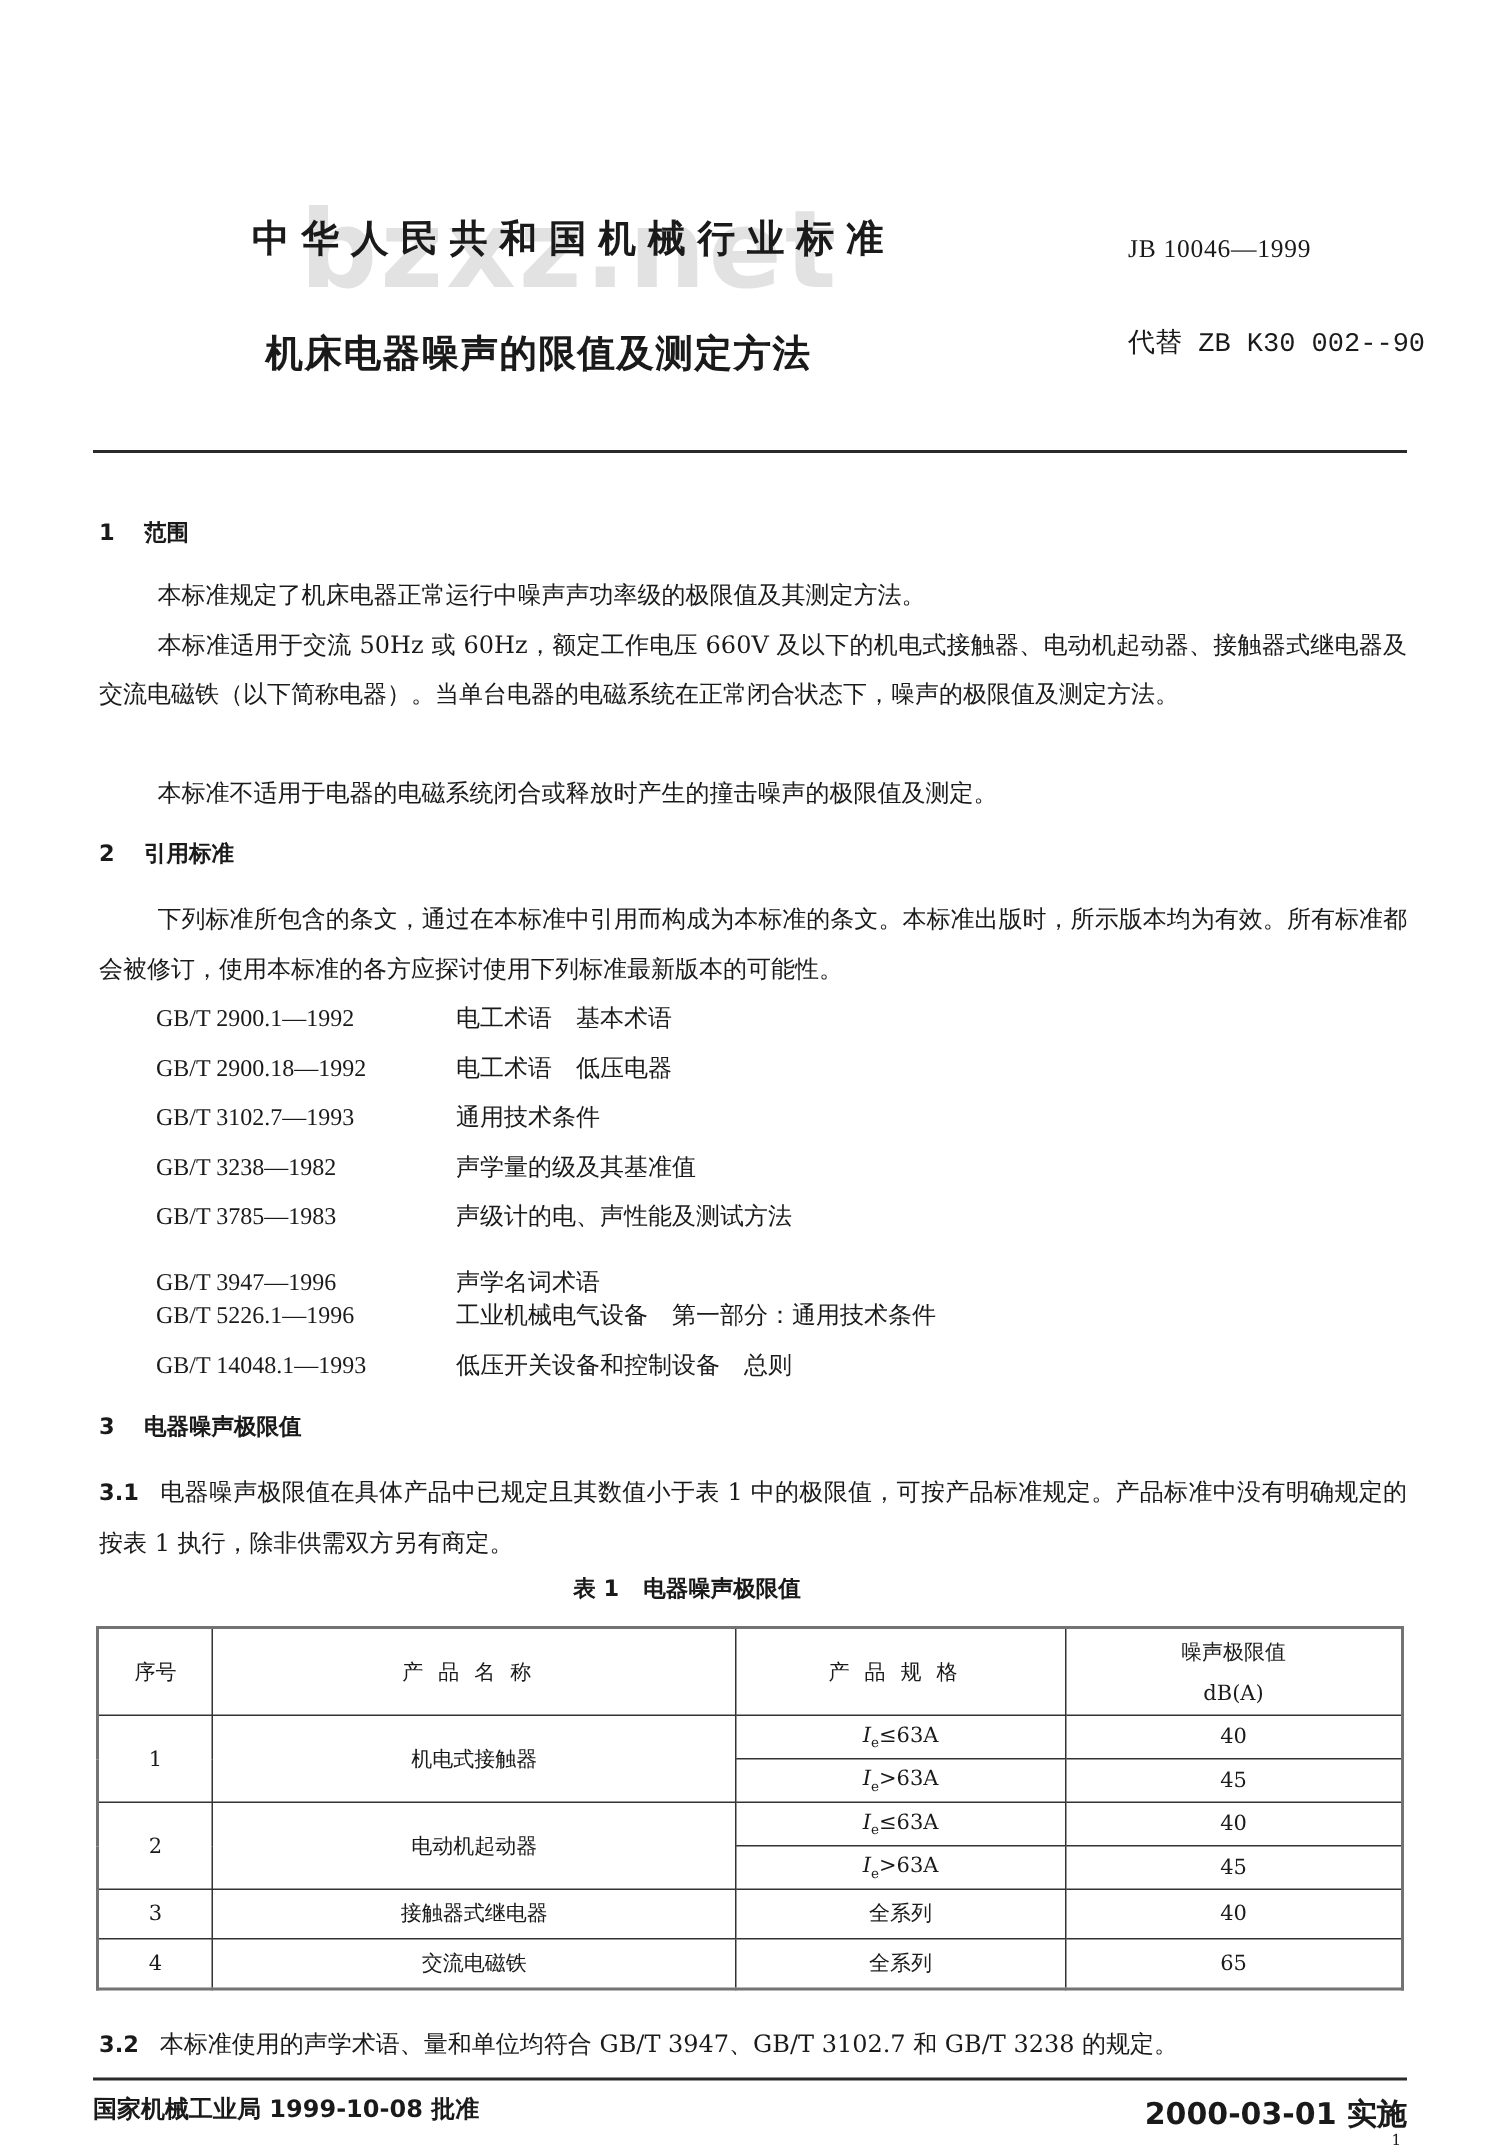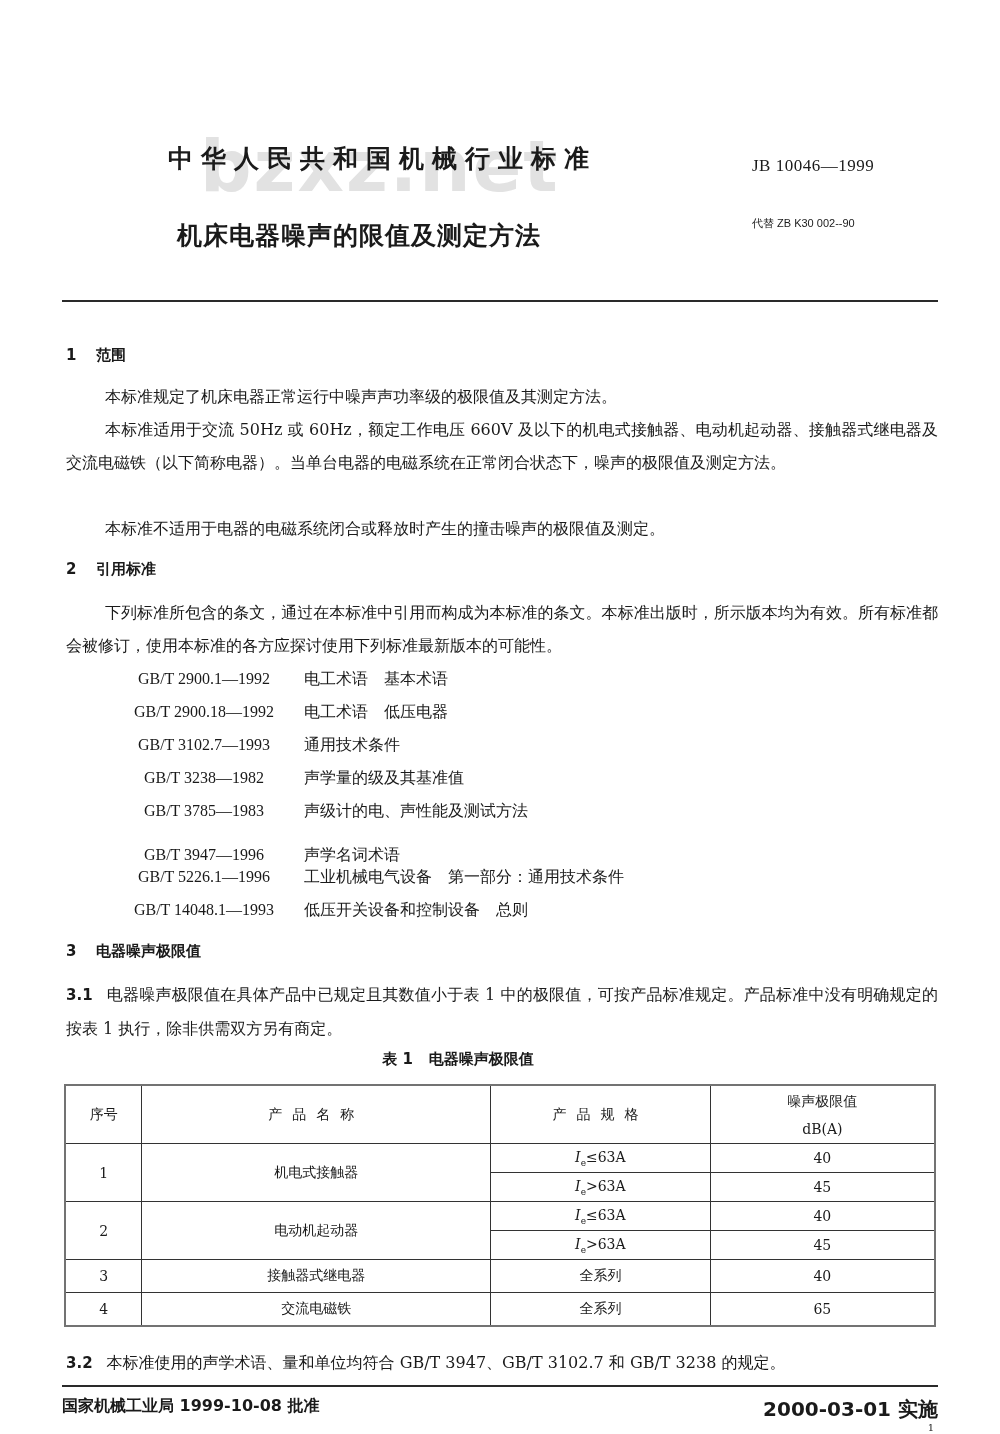--- a/index.html
+++ b/index.html
@@ -20,33 +20,33 @@
   }
   .std-title {
     left: 177px; top: 219px; font-family: "DejaVu Sans", sans-serif; font-weight: bold;
     font-size: 25px; letter-spacing: 1px; z-index: 1;
   }
   .std-code {
     left: 752px; top: 156px; font-family: "Liberation Serif", serif; font-weight: normal;
     font-size: 17px; letter-spacing: 0.5px;
   }
   .std-replace {
-    left: 752px; top: 216px; font-size: 11px; font-family: Liberation Sans, sans-serif;
+    left: 752px; top: 216px; font-size: 18px; font-family: Liberation Mono, monospace;
   }
   .rule { left: 62px; width: 876px; height: 2px; background: #2a2a2a; }
   .rule.top { top: 300px; }
   .rule.bottom { top: 1385px; }
 
   .h { left: 66px; font-family: "DejaVu Sans", sans-serif; font-weight: bold; font-size: 15px; }
   .h .num { display: inline-block; width: 30px; }
   .p { left: 66px; width: 872px; font-size: 16px; line-height: 33px; text-align: justify; }
   .p.indent { text-indent: 39px; }
 
   .ref { left: 104px; font-size: 16px; line-height: 22px; }
-  .ref .code { display: inline-block; width: 200px; font-family: "Liberation Serif", serif; text-align: center; }
+  .ref .code { display: inline-block; width: 200px; font-family: "Liberation Serif", serif; }
   .ref .title { display: inline-block; }
 
   .clause-num { font-family: "DejaVu Sans", sans-serif; font-weight: bold; font-size: 15px; margin-right: 14px; }
 
   .table-caption {
     left: 0; width: 916px; top: 1050px; text-align: center; font-family: "DejaVu Sans", sans-serif;
     font-weight: bold; font-size: 15px;
   }
   .table-caption span { margin: 0 8px; }
 

